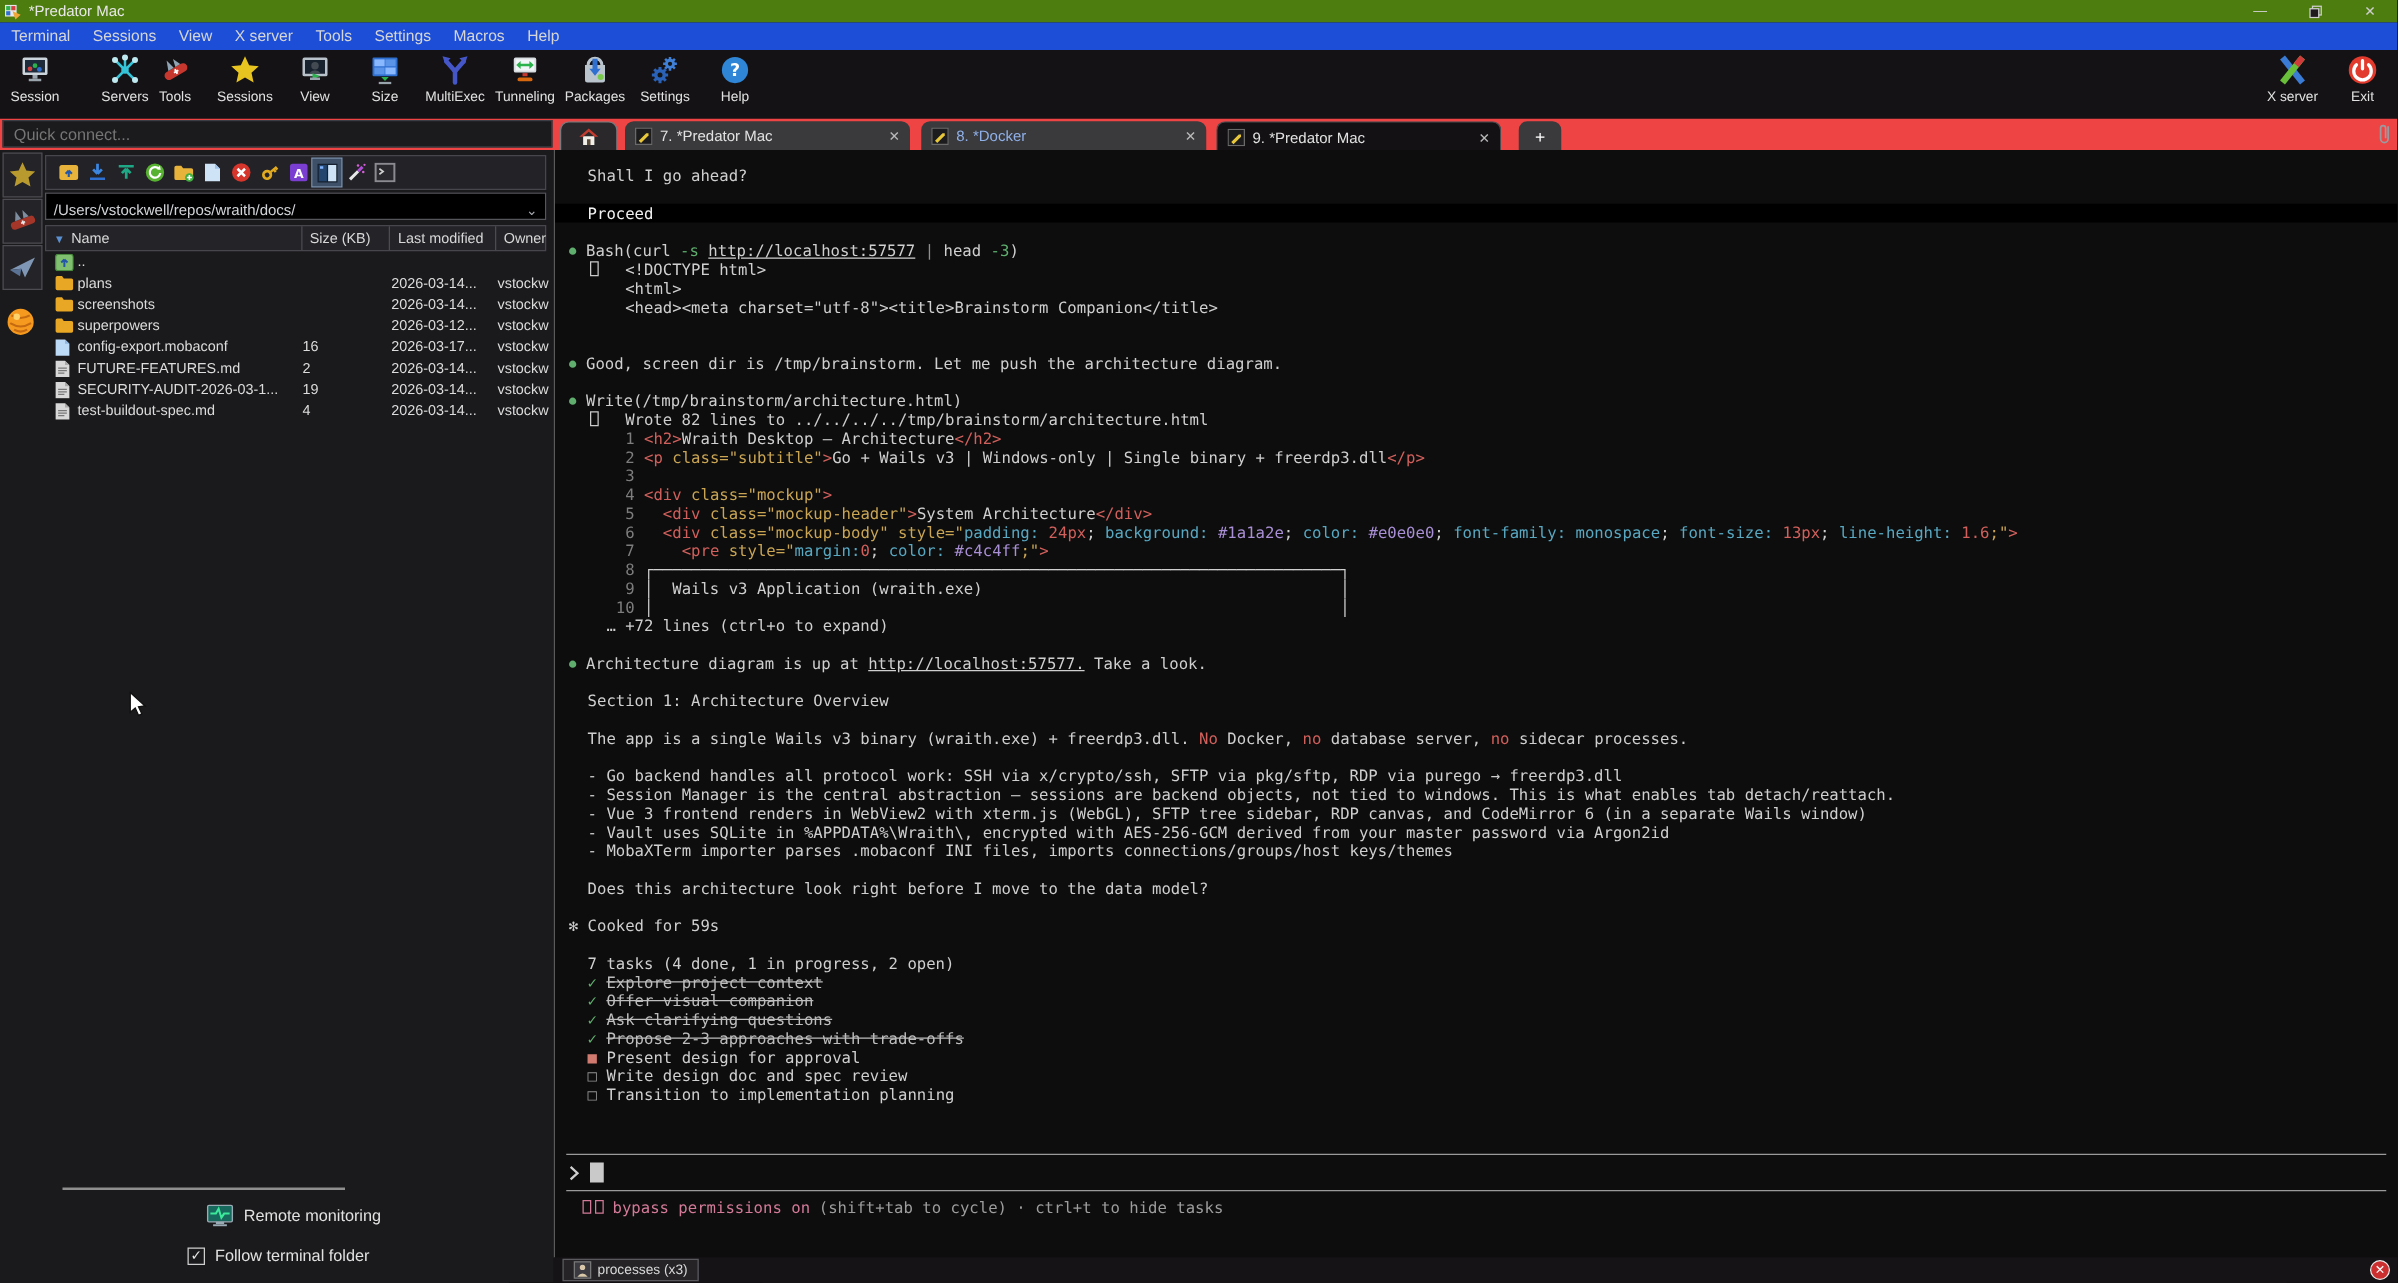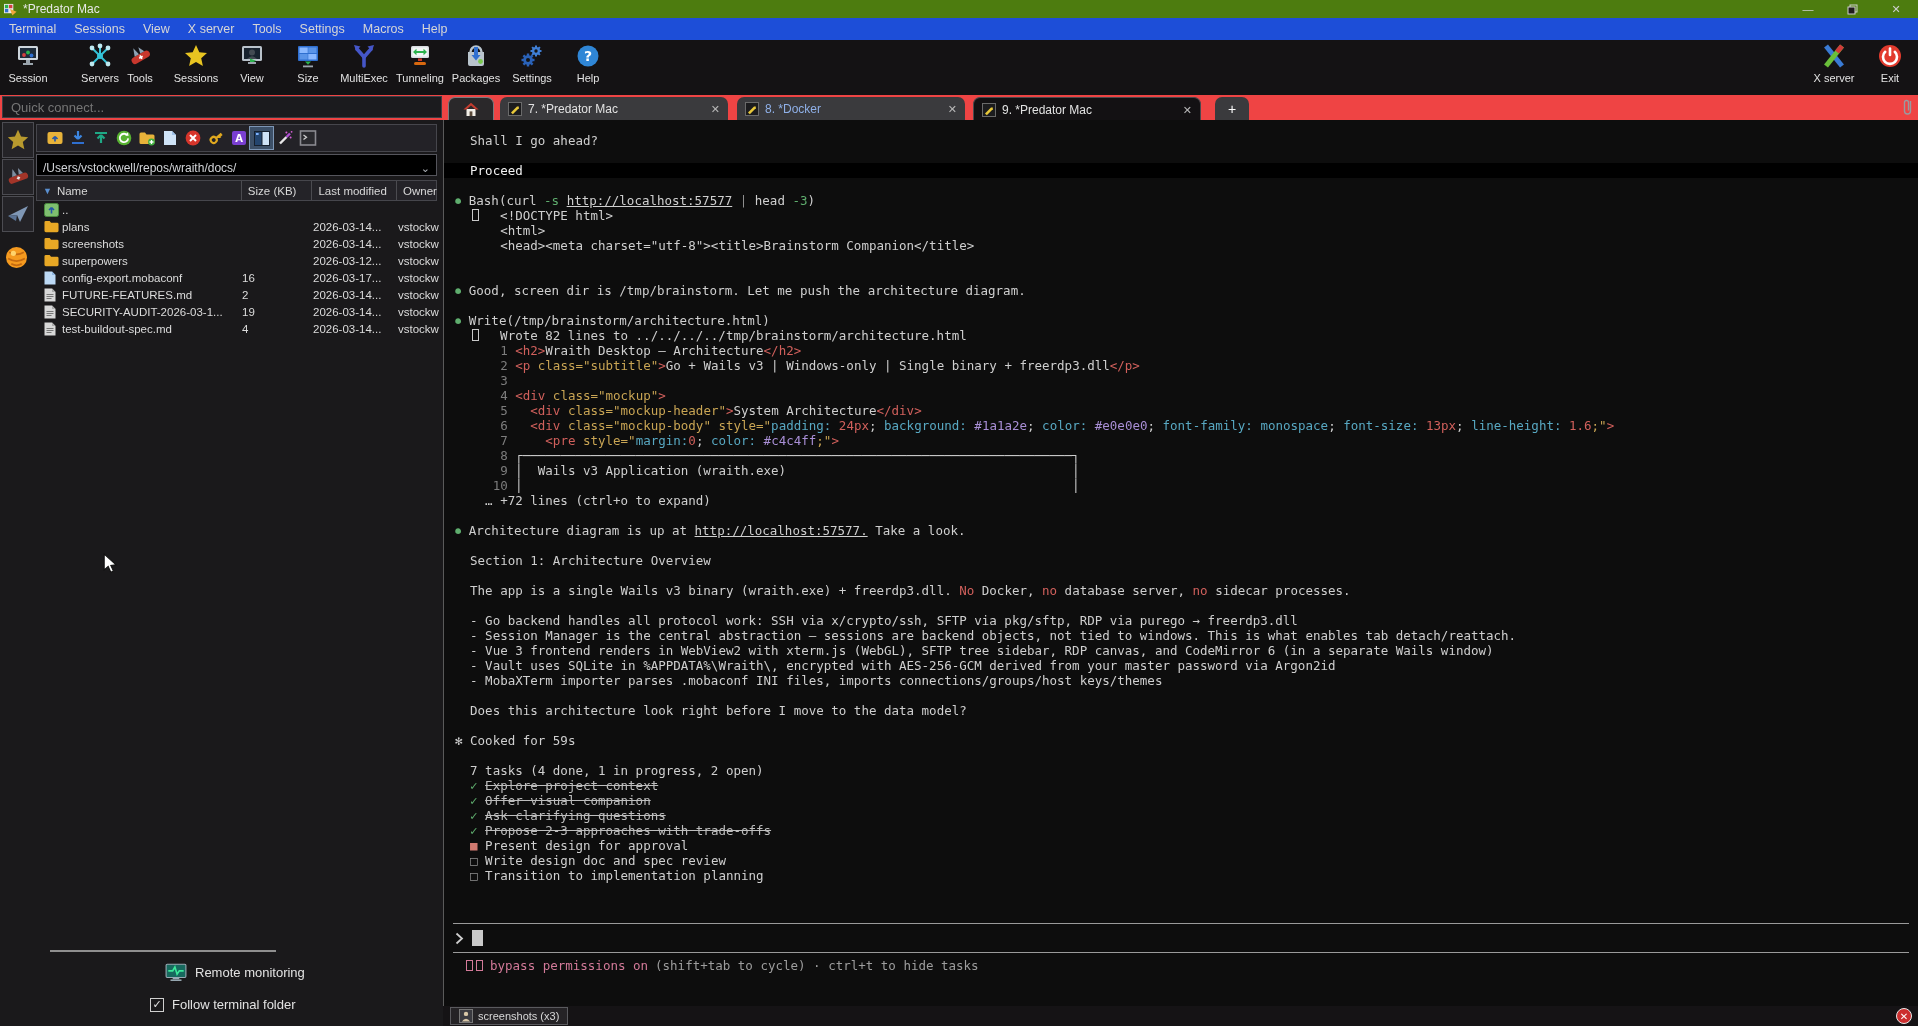--- a/index.html
+++ b/index.html
@@ -690,21 +690,21 @@
   </div>
 
   <div id="bottombar">
     <div id="sessiontab">
       <span class="picn">
         <svg width="10" height="12" viewBox="0 0 12 13">
             <circle cx="6" cy="4" r="2.6" fill="#d8c7a8"></circle>
             <path d="M1 13 q5 -6.5 10 0 Z" fill="#d8c7a8"></path>
           </svg>
       </span>
-      <span>screenshots (x3)</span>
+      <span>processes (x3)</span>
     </div>
     <div id="redclose">
         <span>✕</span>
       </div>
   </div>
 
   <span id="mousecursor">
     <svg width="15" height="21" viewBox="0 0 14 20">
         <path d="M1 1 L1 16 L4.8 12.8 L7.3 18.3 L9.8 17.2 L7.3 11.8 L12.3 11.2 Z" fill="#fff" stroke="#111" stroke-width="1"></path>
       </svg>

